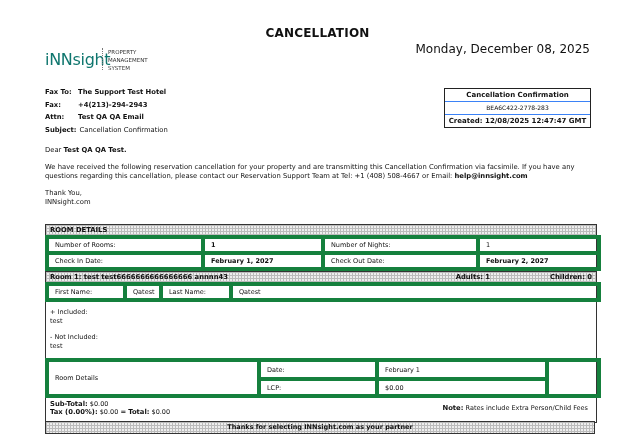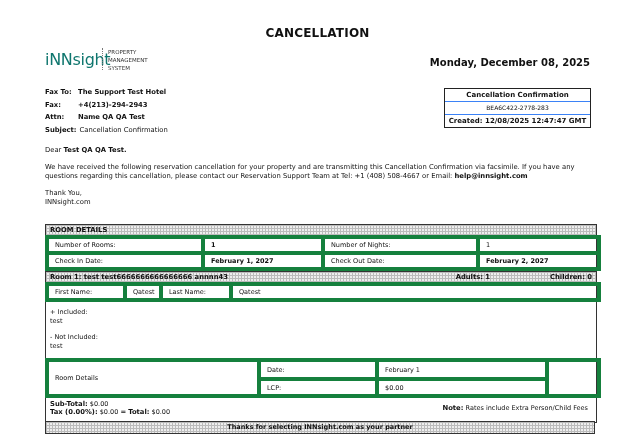--- a/index.html
+++ b/index.html
@@ -4,21 +4,21 @@
 <style>
   html, body { margin: 0; padding: 0; background: #fff; }
   body { width: 635px; height: 439px; position: relative; overflow: hidden;
          font-family: "DejaVu Sans", sans-serif; color: #111; font-size: 7px; }
   .abs { position: absolute; }
   .title { left: 0; width: 635px; top: 26px; text-align: center; font-weight: bold; font-size: 12px; letter-spacing: 0.2px; }
   .logo { left: 45px; top: 46px; width: 120px; height: 28px; }
   .logo-word { position: absolute; left: 0; top: 4px; font-size: 16px; color: #0f766e; letter-spacing: -0.3px; }
   .logo-sep { position: absolute; left: 57px; top: 2px; height: 22px; border-left: 1px dotted #777; }
   .logo-sub { position: absolute; left: 63px; top: 2px; font-size: 5.5px; line-height: 8px; color: #333; }
-  .date { right: 45px; top: 57px; font-weight: bold; font-size: 10px; }
+  .date { right: 45px; top: 42px; font-weight: normal; font-size: 12px; }
   .fax { left: 45px; top: 86px; font-size: 6.8px; line-height: 12.5px; }
   .fax .lbl { display: inline-block; width: 33px; font-weight: bold; }
   .fax .val { font-weight: bold; }
   .fax .val.normal { font-weight: normal; }
   .fax .subj { width: auto; margin-right: 3px; }
   .conf { left: 444px; top: 88px; width: 145px; border: 1px solid #222; }
   .conf div { text-align: center; font-size: 7px; height: 12px; line-height: 12px; border-top: 1px solid #3b82f6; }
   .conf div:first-child { border-top: none; font-weight: bold; }
   .conf .num { font-size: 6px; }
   .conf .created { font-weight: bold; }
@@ -56,21 +56,21 @@
     <div>MANAGEMENT</div>
     <div>SYSTEM</div>
   </div>
 </div>
 
 <div class="abs date">Monday, December 08, 2025</div>
 
 <div class="abs fax">
   <div><span class="lbl">Fax To:</span><span class="val">The Support Test Hotel</span></div>
   <div><span class="lbl">Fax:</span><span class="val">+4(213)-294-2943</span></div>
-  <div><span class="lbl">Attn:</span><span class="val">Name QA QA Test</span></div>
+  <div><span class="lbl">Attn:</span><span class="val">Test QA QA Email</span></div>
   <div><span class="lbl subj">Subject:</span><span class="val normal">Cancellation Confirmation</span></div>
 </div>
 
 <div class="abs conf">
   <div>Cancellation Confirmation</div>
   <div class="num">BEA6C422-2778-283</div>
   <div class="created">Created: 12/08/2025 12:47:47 GMT</div>
 </div>
 
 <div class="abs letter">

